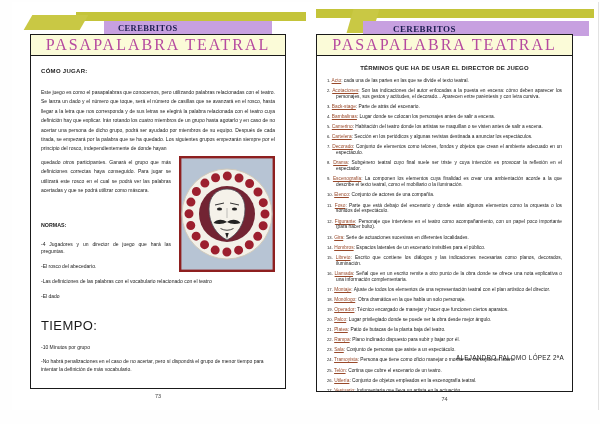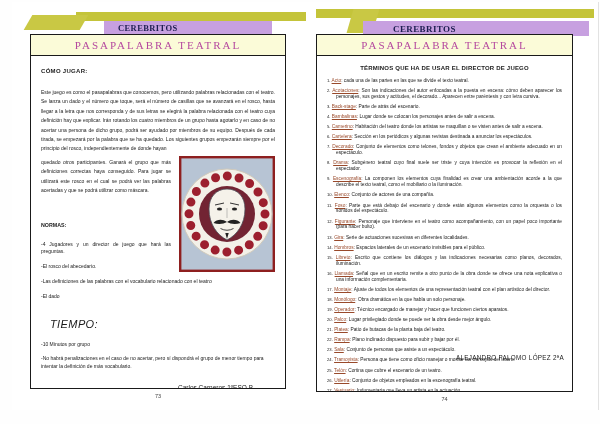--- a/index.html
+++ b/index.html
@@ -12,34 +12,34 @@
   .bar-olive{position:absolute;background:#c4c43a;}
   .deco-block{position:absolute;background:#c9c844;}
   .bar-purple{position:absolute;background:#c7a0e0;display:flex;align-items:center;}
   .hdr-text{font-family:"Liberation Serif",serif;font-weight:bold;font-size:8.5px;
             color:#1d1d50;letter-spacing:.4px;}
   
   .content{position:absolute;border:1.4px solid #1a1a1a;background:#fff;
            display:flex;flex-direction:column;box-sizing:border-box;}
   .title-band{height:20px;flex:0 0 20px;background:#fbfbd8;border-bottom:1.3px solid #1a1a1a;
               display:flex;align-items:center;justify-content:center;
-              font-family:"Liberation Serif",serif;font-size:11px;letter-spacing:2px;color:#b5499f;}
+              font-family:"Liberation Serif",serif;font-size:16px;letter-spacing:2px;color:#b5499f;}
   .page-body{flex:1;padding:6px 10px 4px;position:relative;overflow:hidden;
              display:flex;flex-direction:column;box-sizing:border-box;}
   
   .h-como{font-size:6px;font-weight:bold;letter-spacing:.3px;margin:6px 0 0;}
   .flow{font-size:5px;line-height:9.4px;text-align:justify;}
   .flow p{margin:0;}
   .para1{margin-top:14px !important;}
   .para2{margin-top:4px !important;}
   .rosco{float:right;width:96px;height:116px;margin:2px 0 6px 8px;}
   .h-normas{font-weight:bold;font-size:5.3px;margin:26px 0 10px !important;}
   .normas-list,.tiempo-list{list-style:none;margin:0;padding:0;}
   .normas-list li{font-size:5px;line-height:7px;margin-bottom:8px;}
-  .h-tiempo{font-size:11px;letter-spacing:.4px;margin:10px 9px 10px;font-weight:normal;font-style:italic;}
+  .h-tiempo{font-size:13px;letter-spacing:.4px;margin:10px 0 10px;font-weight:normal;}
   .tiempo-list li{font-size:5px;line-height:8px;margin-bottom:6px;max-width:96%;}
   .author-left{text-align:right;font-size:6.5px;margin:8px 22px 0 0;}
   .footer-left{margin-top:auto;border-top:1px solid #222;padding:3px 0 2px;
                font-size:4.5px;white-space:nowrap;overflow:hidden;}
   .pnum{position:absolute;text-align:center;font-size:5.5px;color:#444;}
   
   .h-terms{font-weight:bold;font-size:6px;text-align:center;margin:3px 0 7px;letter-spacing:.2px;}
   .terms-list{margin:0;padding:0;}
   .term-item{font-size:4.8px;line-height:5.9px;margin-bottom:4.2px;
              padding-left:9px;text-indent:-9px;text-align:justify;}

